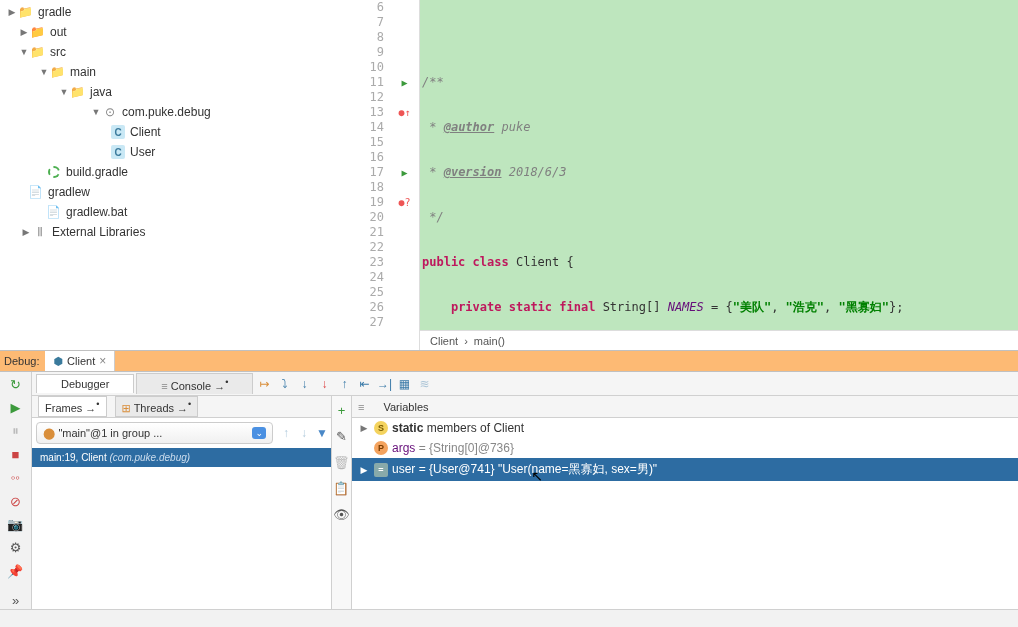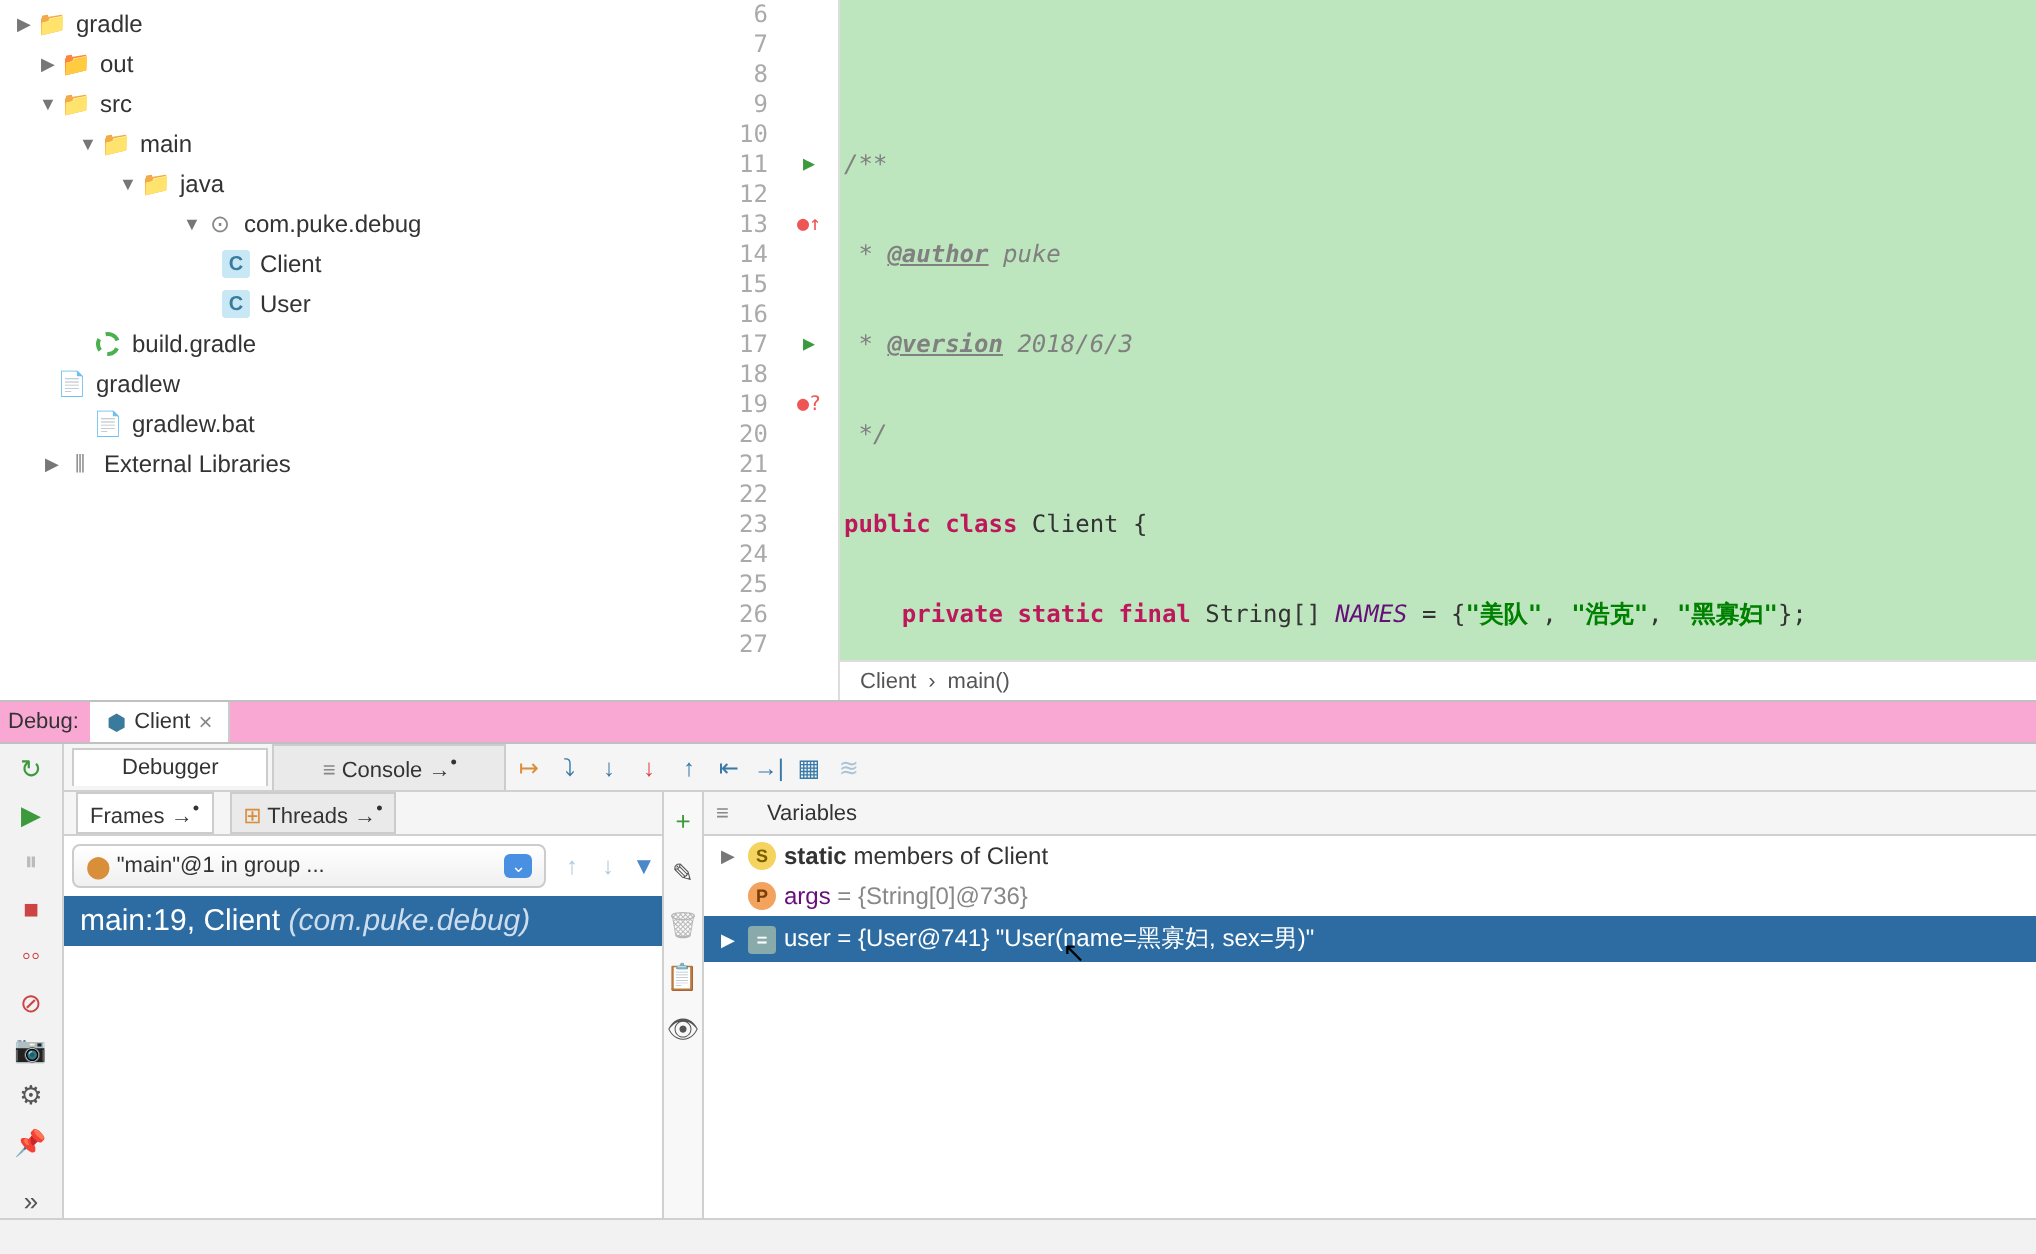--- a/index.html
+++ b/index.html
@@ -28,42 +28,42 @@
 .gutter-mk { width: 30px; background: #fff; border-right: 1px solid #ddd; line-height: 15px; font-size: 10px; text-align: center; color: #888; }
 .code { flex: 1; line-height: 15px; white-space: pre; overflow: hidden; }
 .code-line { height: 15px; padding-left: 2px; }
 .kw { color: #be185d; font-weight: bold; }
 .str { color: #008000; font-weight: bold; }
 .purple { color: #660e7a; font-style: italic; }
 .comment { color: #808080; font-style: italic; }
 .doctag { color: #808080; font-weight: bold; text-decoration: underline; font-style: italic; }
 .breadcrumb { position: absolute; bottom: 0; left: 60px; right: 0; height: 20px; background: #fff; border-top: 1px solid #ddd; display: flex; align-items: center; padding-left: 10px; color: #555; font-size: 11px; font-family: "Helvetica Neue", Arial, sans-serif; }
 .breadcrumb span { margin-right: 6px; }
-.debug-header { height: 22px; border-top: 1px solid #c0c0c0; border-bottom: 1px solid #c0c0c0; background: #f9a8d4; display: flex; align-items: center; padding-left: 4px; font-size: 11px; }
+.debug-header { height: 22px; border-top: 1px solid #c0c0c0; border-bottom: 1px solid #c0c0c0; background: #fdba74; display: flex; align-items: center; padding-left: 4px; font-size: 11px; }
 .debug-tab { padding: 2px 8px; background: #fff; border-right: 1px solid #ccc; height: 20px; display: flex; align-items: center; gap: 4px; }
 .close-x { font-size: 12px; color: #888; cursor: pointer; }
 .debug-body { flex: 1; display: flex; background: #fff; overflow: hidden; }
 .debug-left-tools { width: 32px; background: #f2f2f2; border-right: 1px solid #d0d0d0; display: flex; flex-direction: column; align-items: center; padding-top: 4px; gap: 6px; }
 .tool-btn { width: 20px; height: 20px; display: flex; align-items: center; justify-content: center; border-radius: 3px; cursor: pointer; font-size: 13px; color: #555; }
 .tool-btn.green { color: #3c9a3c; }
 .tool-btn.red { color: #cc4444; }
 .debug-center { flex: 1; display: flex; flex-direction: column; }
 .tabs-row { height: 24px; border-bottom: 1px solid #d0d0d0; display: flex; align-items: center; padding-left: 4px; background: #f5f5f5; gap: 2px; }
 .tab { padding: 3px 24px; background: #fff; border: 1px solid #ccc; border-bottom: none; font-size: 11px; cursor: pointer; }
 .tab.inactive { background: #eaeaea; }
 .step-icon { width: 18px; height: 18px; display: inline-flex; align-items: center; justify-content: center; color: #3a7aa8; cursor: pointer; }
 .panels { flex: 1; display: flex; }
 .frames-panel { width: 300px; border-right: 1px solid #d0d0d0; display: flex; flex-direction: column; justify-content: center; }
 .mini-tools { width: 20px; border-right: 1px solid #d0d0d0; display: flex; flex-direction: column; align-items: center; padding-top: 4px; gap: 6px; background: #f8f8f8; }
 .panel-header { height: 22px; display: flex; align-items: center; padding: 0 6px; background: #f5f5f5; border-bottom: 1px solid #d0d0d0; font-size: 11px; gap: 8px; }
 .panel-lesstab { padding: 2px 6px; background: #fff; border: 1px solid #ccc; font-size: 11px; }
 .panel-body { flex: 1; overflow: auto; }
 .dropdown { height: 22px; border: 1px solid #ccc; border-radius: 4px; display: flex; align-items: center; padding: 0 6px; margin: 4px; font-size: 11px; background: linear-gradient(#fff,#f0f0f0); flex: 1; }
 .dropdown-arrow { margin-left: auto; background: #4a90e2; color: #fff; border-radius: 3px; padding: 1px 3px; font-size: 9px; }
-.frame-row { padding: 4px 8px; font-size: 15px; }
+.frame-row { padding: 4px 8px; font-size: 10px; }
 .frame-row.sel { background: #2d6ca2; color: #fff; }
 .frame-row.sel .muted { color: #cde; font-style: italic; }
 .vars-panel { flex: 1; display: flex; flex-direction: column; }
 .var-row { display: flex; align-items: center; padding: 3px 6px; font-size: 12px; gap: 4px; }
 .var-row.sel { background: #2d6ca2; color: #fff; }
 .var-badge { width: 14px; height: 14px; border-radius: 50%; display: inline-flex; align-items: center; justify-content: center; font-size: 9px; font-weight: bold; }
 .badge-s { background: #f4d35e; color: #7a5c00; }
 .badge-p { background: #f4a35e; color: #7a3c00; }
 .badge-eq { background: #8aa; color: #fff; border-radius: 2px; }
 .status-bar { height: 18px; background: #f2f2f2; border-top: 1px solid #d0d0d0; display: flex; align-items: center; padding: 0 6px; font-size: 10px; color: #888; }

